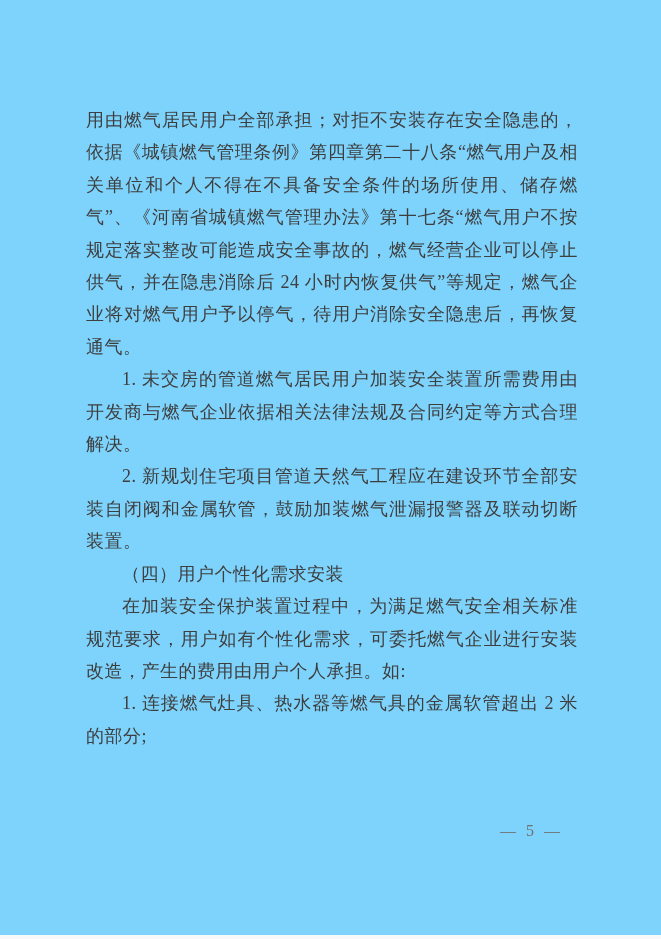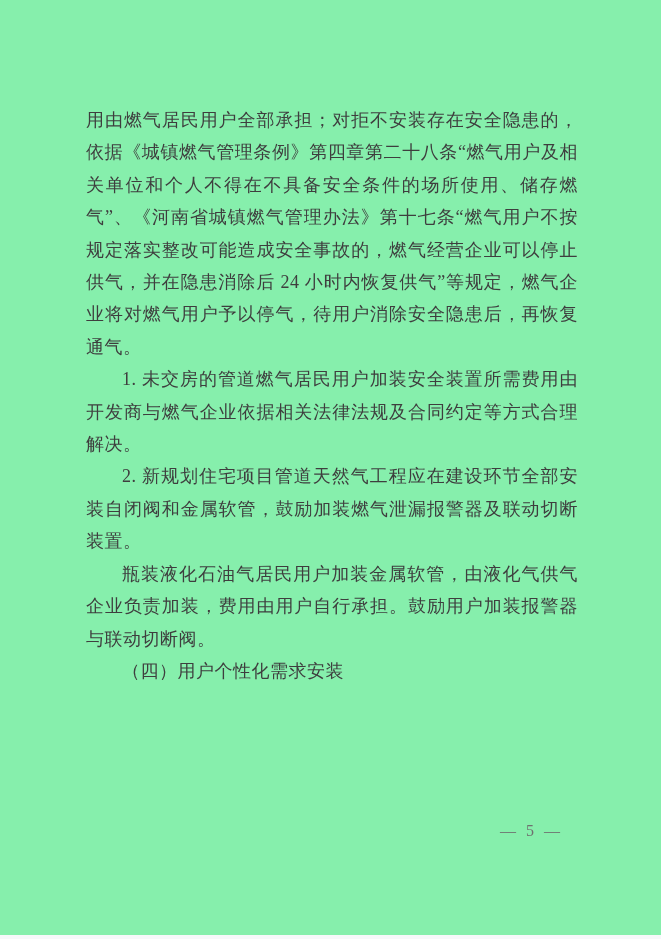--- a/index.html
+++ b/index.html
@@ -4,21 +4,21 @@
 <style>
   html, body {
     margin: 0;
     padding: 0;
     background: #ffffff;
   }
   .page {
     position: relative;
     width: 661px;
     height: 939px;
-    background: #86efac;
+    background: #7dd3fc;
     font-family: "Liberation Serif", "DejaVu Serif", serif;
     overflow: hidden;
     box-sizing: border-box;
   }
   .text-block {
     position: absolute;
     left: 86px;
     top: 104px;
     width: 492px;
     color: #3e3e3e;
@@ -57,21 +57,22 @@
 </style>
 </head>
 <body>
 
 <div class="page">
 
   <div class="text-block">
     <p class="no-indent">用由燃气居民用户全部承担；对拒不安装存在安全隐患的，依据《城镇燃气管理条例》第四章第二十八条“燃气用户及相关单位和个人不得在不具备安全条件的场所使用、储存燃气”、《河南省城镇燃气管理办法》第十七条“燃气用户不按规定落实整改可能造成安全事故的，燃气经营企业可以停止供气，并在隐患消除后 24 小时内恢复供气”等规定，燃气企业将对燃气用户予以停气，待用户消除安全隐患后，再恢复通气。</p>
     <p>1. 未交房的管道燃气居民用户加装安全装置所需费用由开发商与燃气企业依据相关法律法规及合同约定等方式合理解决。</p>
     <p>2. 新规划住宅项目管道天然气工程应在建设环节全部安装自闭阀和金属软管，鼓励加装燃气泄漏报警器及联动切断装置。</p>
-    <p>瓶装液化石油气居民用户加装金属软管，由液化气供气企业负责加装，费用由用户自行承担。鼓励用户加装报警器与联动切断阀。</p>
     <p>（四）用户个性化需求安装</p>
+    <p>在加装安全保护装置过程中，为满足燃气安全相关标准规范要求，用户如有个性化需求，可委托燃气企业进行安装改造，产生的费用由用户个人承担。如:</p>
+    <p>1. 连接燃气灶具、热水器等燃气具的金属软管超出 2 米的部分;</p>
   </div>
 
   <div class="page-number">— 5 —</div>
 
   <div class="scan-edge"></div>
 
 </div>
 
 </body></html>

